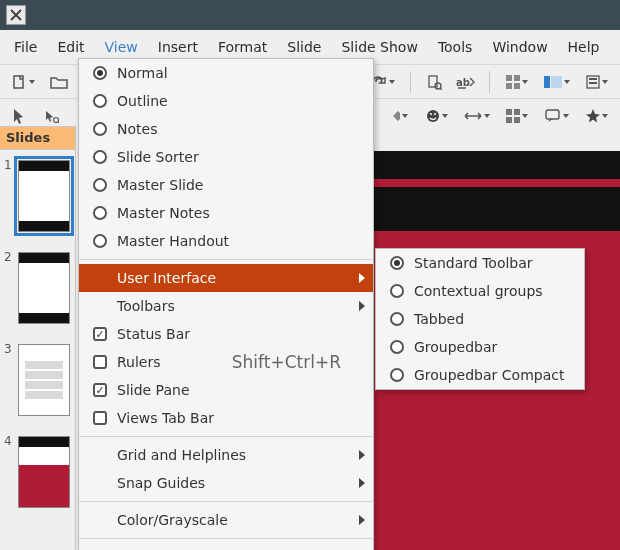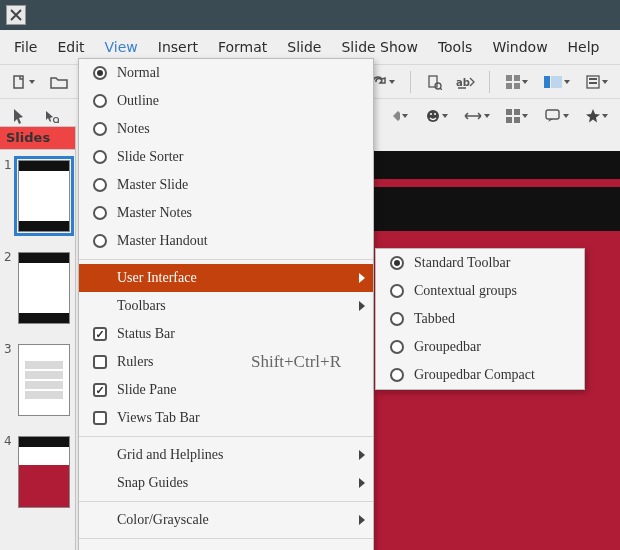--- a/index.html
+++ b/index.html
@@ -62,21 +62,21 @@
   }
   .tbbtn.drop { width: 34px; }
   .dropcaret {
     width:0;height:0;border-left:3px solid transparent;border-right:3px solid transparent;
     border-top:4px solid #555; margin-left:2px;
   }
   
   .slides-header {
     position: absolute; left:0; top: 126px;
     width: 76px; height: 24px;
-    background: #ef4444;
+    background: #fdba74;
     border-right: 1px solid #c8c8c8;
     border-top: 1px solid #c8c8c8;
     border-bottom: 1px solid #c8c8c8;
     font-weight: bold;
     font-size: 13px;
     padding: 3px 6px;
     color: #333;
   }
   .slides-panel {
     position: absolute; left:0; top: 150px; bottom:0;
@@ -137,21 +137,20 @@
   }
   .view-menu { left: 78px; top: 58px; width: 296px; }
   .sub-menu  { left: 375px; top: 248px; width: 210px; }
   .mi {
     height: 28px;
     display: flex;
     align-items: center;
     padding: 0 10px 0 10px;
     position: relative;
     color: #333;
-    font-family: Liberation Serif, serif;
   }
   .mi.highlight { background: #c2410c; color: #fff; }
   .mi .lead { width: 22px; display:flex; align-items:center; justify-content:center; margin-right:6px;}
   .mi .lbl { flex:1; }
   .mi .accel { color:#666; font-size:17px; margin-right: 22px;}
   .mi .arrow {
     position:absolute; right:8px;
     width:0;height:0;border-top:5px solid transparent;border-bottom:5px solid transparent;
     border-left:6px solid #444;
   }

